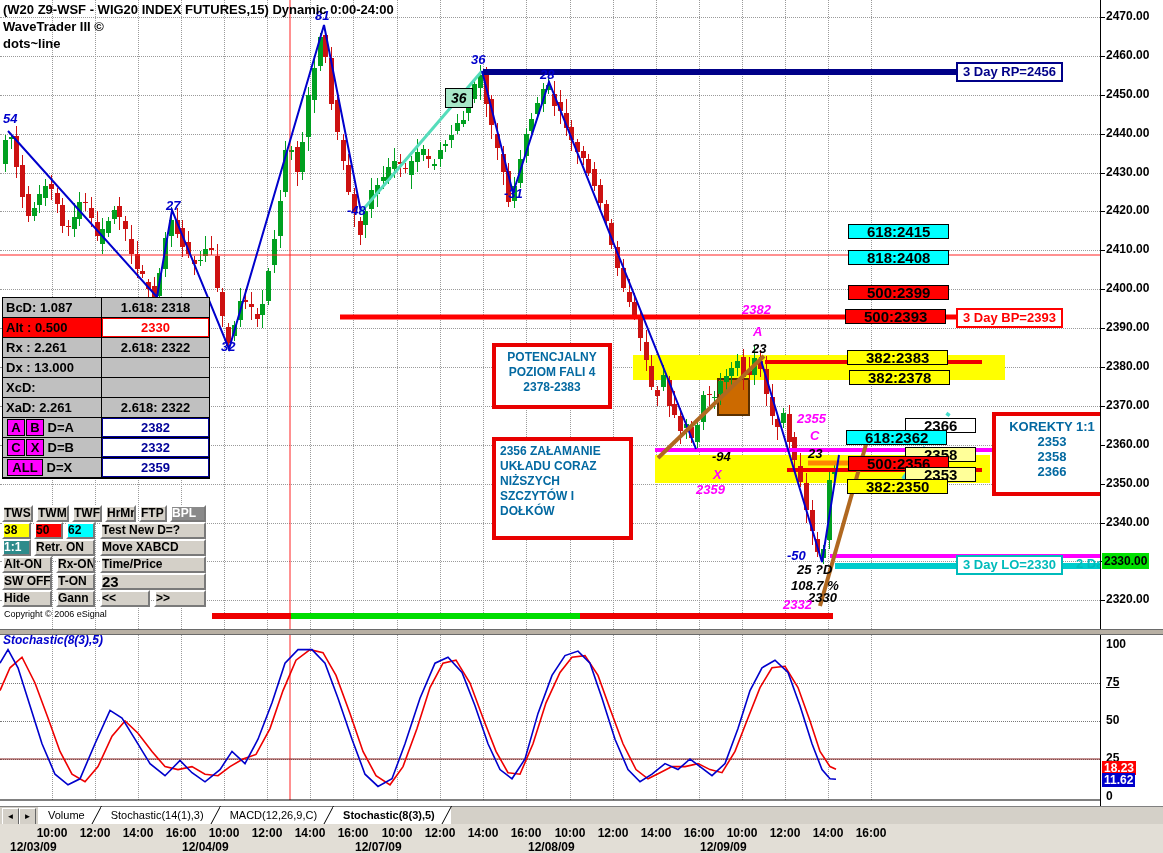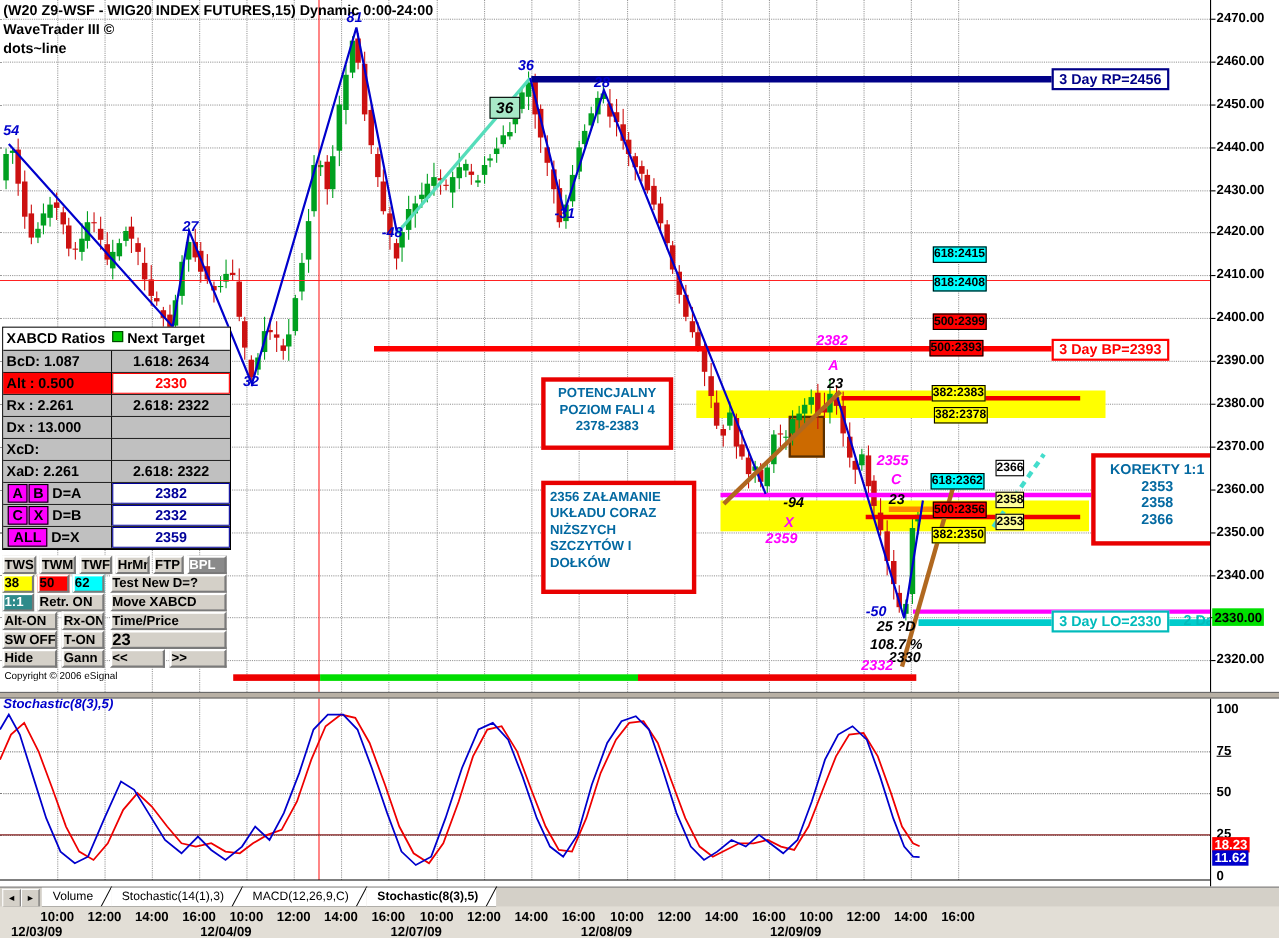--- a/index.html
+++ b/index.html
@@ -10,22 +10,22 @@
   .vgrid{position:absolute;width:0;border-left:1px dotted #9a9a9a;z-index:1;}
   
   .band{position:absolute;z-index:2;}
   
   #candles{position:absolute;left:0;top:0;width:1100px;height:630px;z-index:3;}
   .wick{position:absolute;width:1px;}
   .cbody{position:absolute;width:5px;}
   #overlay{position:absolute;left:0;top:0;z-index:4;pointer-events:none;}
   .barseg{position:absolute;top:613px;height:6px;z-index:4;}
   
-  .lvl{position:absolute;z-index:5;font-size:11px;font-weight:bold;color:#000;
-       border:1px solid #000;line-height:13px;padding:0 0;white-space:nowrap;}
+  .lvl{position:absolute;z-index:5;font-size:15px;font-weight:bold;color:#000;
+       border:1px solid #000;line-height:13px;padding:0 18px;white-space:nowrap;}
   .wavelbl{position:absolute;z-index:5;font-weight:bold;font-style:italic;font-size:13px;white-space:nowrap;}
   .daybox{position:absolute;z-index:5;background:#fff;font-weight:bold;font-size:13px;
           line-height:16px;padding:0 5px;white-space:nowrap;}
   .title{position:absolute;left:3px;z-index:7;font-weight:bold;font-size:13px;color:#000;white-space:nowrap;}
   
   .note{position:absolute;z-index:6;background:#fff;border:4px solid #e80000;
         color:#0369a1;font-weight:bold;font-size:12px;line-height:15px;padding:3px 4px;}
   
   #xtable{position:absolute;left:2px;top:297px;width:206px;z-index:7;font-size:13px;font-weight:bold;
           border:1px solid #000;background:#c0c0c0;}
@@ -504,25 +504,24 @@
       <div class="wavelbl" style="left: 1076px; top: 556px; color: rgb(0, 187, 187); font-style: normal;">2 Day L</div>
     </div>
 
   <div class="title" style="top:2px;">(W20 Z9-WSF - WIG20 INDEX FUTURES,15) Dynamic 0:00-24:00</div>
   <div class="title" style="top:19px;">WaveTrader III ©</div>
   <div class="title" style="top:36px;">dots~line</div>
 
   <div class="stochlbl">Stochastic(8(3),5)</div>
 
   <div id="xtable">
-    <div class="thead"><span>XABCD Ratios</span><span class="gsq"></span><span>Next Target</span></div>
     <div id="xrows">
         <div class="trow">
           <div class="tc1">BcD:  1.087</div>
-          <div class="tc2">1.618: 2634</div>
+          <div class="tc2">1.618: 2318</div>
         </div>
         <div class="trow">
           <div class="tc1 alert1">Alt :  0.500</div>
           <div class="tc2 alert2">2330</div>
         </div>
         <div class="trow">
           <div class="tc1">Rx :  2.261</div>
           <div class="tc2">2.618: 2322</div>
         </div>
         <div class="trow">

